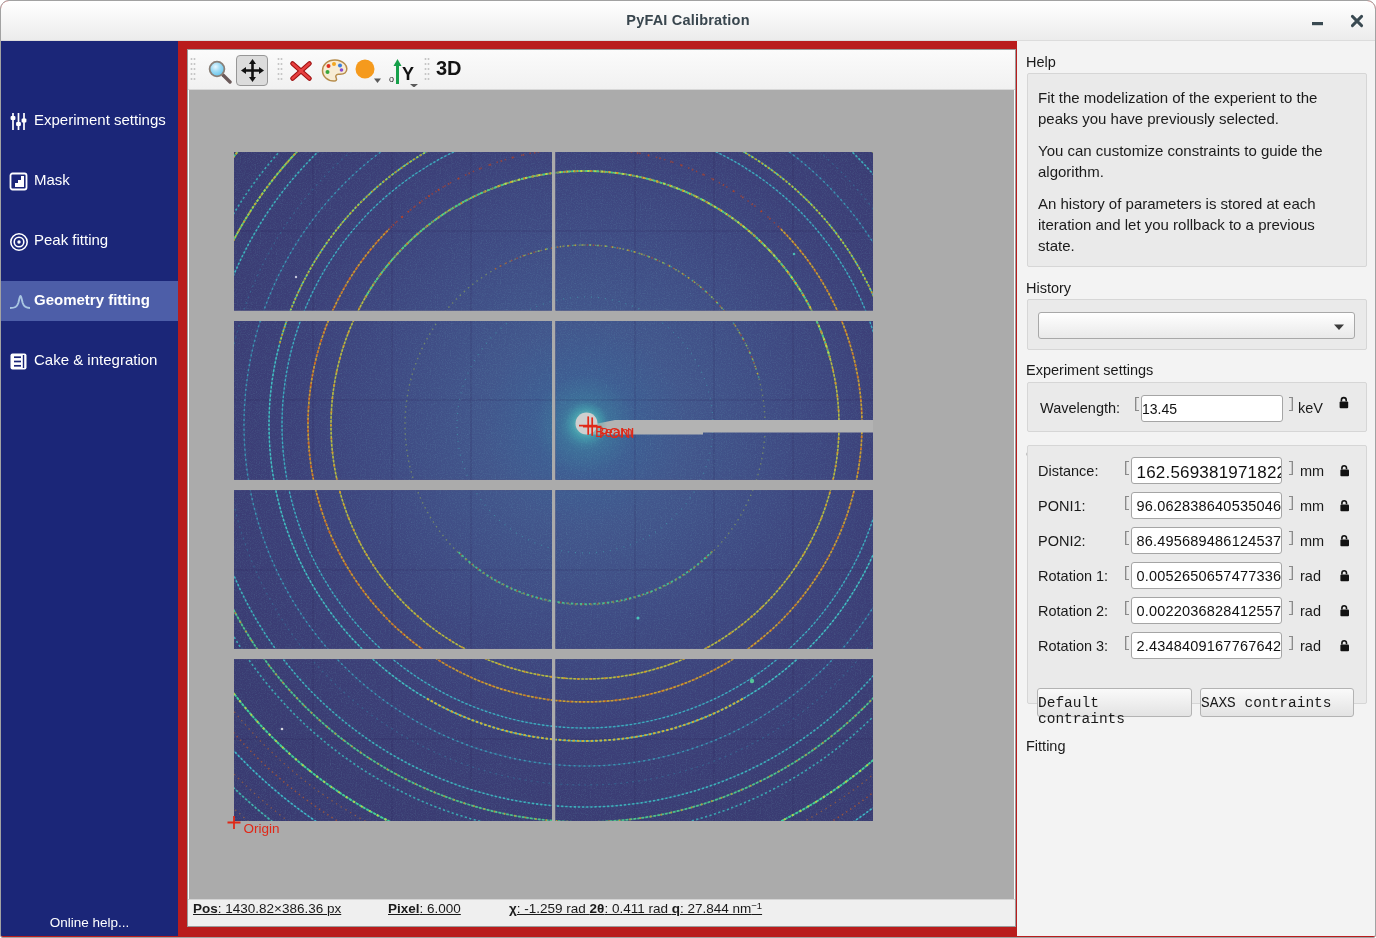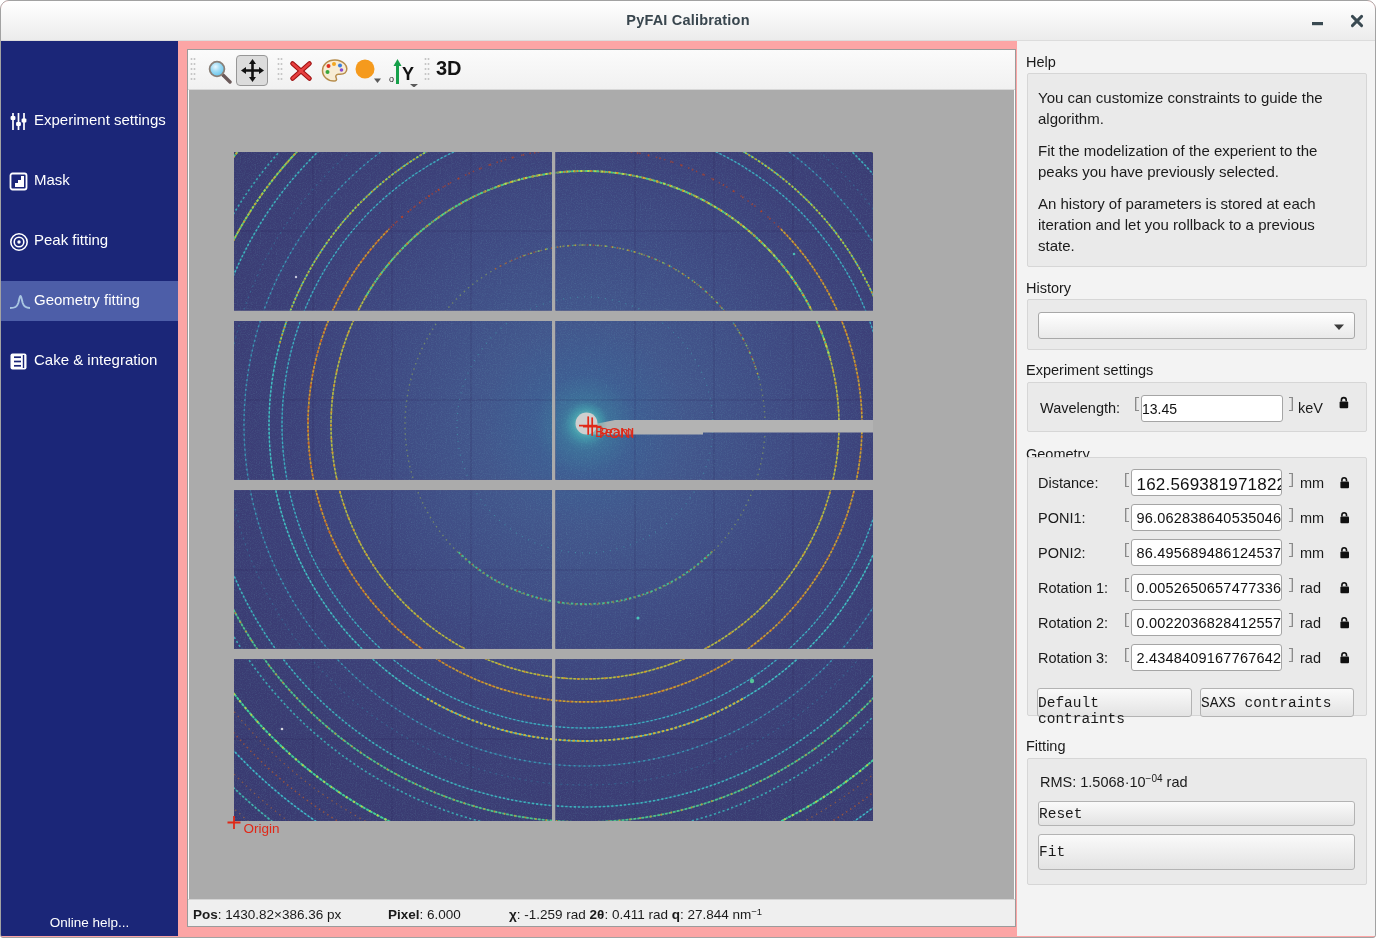--- a/index.html
+++ b/index.html
@@ -1,40 +1,40 @@
 <!DOCTYPE html>
 <html><head>
 <meta charset="utf-8">
 <style>
   html,body{margin:0;padding:0;background:#ffffff;width:1376px;height:938px;overflow:hidden;}
   *{box-sizing:border-box;}
   body{font-family:"Liberation Sans",sans-serif;-webkit-font-smoothing:antialiased;}
-  .win{position:absolute;left:0;top:0;width:1376px;height:938px;background:#fca5a5;
+  .win{position:absolute;left:0;top:0;width:1376px;height:938px;background:#b91c1c;
        border:1px solid #a2a2a2;border-radius:9px 9px 3px 3px;overflow:hidden;padding-left:44px;}
   .titlebar{position:absolute;left:0;top:0;width:100%;height:40px;
       background:linear-gradient(#ffffff,#ececec);border-bottom:1px solid #dcdcdc;}
   .title{position:absolute;left:0;right:0;top:11px;text-align:center;font-size:14.5px;
       font-weight:bold;color:#39464e;letter-spacing:0.2px;}
   .tbtn{position:absolute;top:0;color:#3a4a52;}
   
   .sidebar{position:absolute;left:0;top:40px;width:177px;height:895px;background:#1b2678;}
   .navitem{position:absolute;left:0;width:177px;height:40px;color:#ffffff;font-size:15px;}
   .navitem span{position:absolute;left:33px;top:10px;white-space:nowrap;}
-  .navitem.sel{background:#4d5ea8;}
+  .navitem.sel{background:#4d5ea8;font-weight:bold;}
   .navitem svg{position:absolute;left:8px;top:11px;}
   .onlinehelp{position:absolute;left:0;width:177px;text-align:center;top:874px;color:#fff;font-size:13.5px;}
   
   .cframe{position:absolute;left:186px;top:48px;width:829px;height:878px;
      border:1px solid #9b9b9b;background:#ababab;box-shadow:inset 0 0 0 1px #fdfdfd;}
   .toolbar{position:absolute;left:0;top:0;width:100%;height:40px;
      background:linear-gradient(#fbfbfb,#f1f1f1);border-bottom:1px solid #d8d8d8;}
   .statusbar{position:absolute;left:0;bottom:0;width:100%;height:27px;background:#efefef;
      border-top:1px solid #d4d4d4;font-size:13.5px;color:#1a1a1a;}
   .statusbar b{font-weight:bold;}
-  .sb{position:absolute;top:7px;white-space:nowrap;}
+  .sb{position:absolute;top:1px;white-space:nowrap;text-decoration:underline;}
   
   .rpanel{position:absolute;left:1016px;top:40px;width:360px;height:895px;background:#f3f3f3;}
   .rlabel{position:absolute;font-size:14.5px;color:#1a1a1a;white-space:nowrap;}
   .gbox{position:absolute;background:#eaeaea;border:1px solid #d6d6d6;border-radius:2px;}
   .htext{position:absolute;left:10px;top:13px;width:297px;font-size:15px;color:#1b1b1b;line-height:21px;}
   .htext p{margin:0 0 11px 0;}
   .combo{position:absolute;background:linear-gradient(#ffffff,#e9e9e9);border:1px solid #a8a8a8;border-radius:3px;}
   .input{position:absolute;background:#ffffff;border:1px solid #a5a5a5;border-radius:3px;
      font-size:14px;color:#111;white-space:nowrap;overflow:hidden;}
   .btn{position:absolute;background:linear-gradient(#fafafa,#e3e3e3);border:1px solid #b3b3b3;
@@ -358,22 +358,22 @@
         </g>
         <text x="9.5" y="680.5" font-family="Liberation Sans" font-size="13.5" fill="#e02818">Origin</text>
       </svg>
     </div>
   </div>
 
   <div class="rpanel" id="rpanel">
     <div class="rlabel" style="left:9px;top:13px">Help</div>
     <div class="gbox" style="left:10px;top:32px;width:340px;height:194px">
       <div class="htext">
+        <p>Fit the modelization of the experient to the peaks you have previously selected.</p>
         <p>You can customize constraints to guide the algorithm.</p>
-        <p>Fit the modelization of the experient to the peaks you have previously selected.</p>
         <p>An history of parameters is stored at each iteration and let you rollback to a previous state.</p>
       </div>
     </div>
     <div class="rlabel" style="left:9px;top:239px">History</div>
     <div class="gbox" style="left:10px;top:258px;width:340px;height:51px">
       <div class="combo" style="left:10px;top:12px;width:317px;height:27px">
         <svg style="position:absolute;right:9px;top:10px" width="12" height="8" viewBox="0 0 12 8">
             <path d="M1 1.5 L11 1.5 L6 7 Z" fill="#3c3c3c"></path>
           </svg>
       </div>
@@ -384,21 +384,21 @@
       <span class="brk" style="left:104px;top:13px">[</span>
       <div class="input" style="left:113px;top:11.5px;width:142px;height:27px;text-align:left;padding:5px 8px 0 0">13.45</div>
       <span class="brk" style="left:259px;top:13px">]</span>
       <div class="flabel" style="left:270px;top:17px">keV</div>
       <svg style="position:absolute;left:310px;top:13px" width="12" height="13" viewBox="0 0 12 13">
         <rect x="1.6" y="5.6" width="8.6" height="6.6" rx="1" fill="#111"></rect>
         <path d="M3.4 5.6 L3.4 4 A2.4 2.4 0 0 1 8.2 4 L8.2 5.3" fill="none" stroke="#111" stroke-width="1.6"></path>
       </svg>
     </div>
     <div class="rlabel" style="left:9px;top:405px">Geometry</div>
-    <div class="gbox" style="left:10px;top:416px;width:340px;height:259px" id="geo">
+    <div class="gbox" style="left:10px;top:404px;width:340px;height:259px" id="geo">
         <div class="flabel" style="left:10px;top:16.5px">Distance:</div>
       <span class="brk" style="left:94px;top:13.5px">[</span>
       <div class="input" style="left:102.5px;top:11px;width:151.5px;height:27px;padding:5px 0 0 5px;font-size:17px;letter-spacing:0.2px">162.5693819718225</div>
       <span class="brk" style="left:259px;top:13.5px">]</span>
       <div class="flabel" style="left:272px;top:16.5px">mm</div>
       <svg style="position:absolute;left:311px;top:17.5px" width="12" height="13" viewBox="0 0 12 13">
           <rect x="1.4" y="5.6" width="8.6" height="6.6" rx="1" fill="#111"></rect>
           <path d="M2.9 5.6 L2.9 4 A2.3 2.3 0 0 1 7.5 4 L7.5 5.2" fill="none" stroke="#111" stroke-width="1.6"></path>
         </svg>
       <div class="flabel" style="left:10px;top:51.5px">PONI1:</div>
@@ -443,19 +443,14 @@
       <span class="brk" style="left:259px;top:188.5px">]</span>
       <div class="flabel" style="left:272px;top:191.5px">rad</div>
       <svg style="position:absolute;left:311px;top:192.5px" width="12" height="13" viewBox="0 0 12 13">
           <rect x="1.4" y="5.6" width="8.6" height="6.6" rx="1" fill="#111"></rect>
           <path d="M2.9 5.6 L2.9 4 A2.3 2.3 0 0 1 7.5 4 L7.5 5.2" fill="none" stroke="#111" stroke-width="1.6"></path>
         </svg>
       </div>
     <div class="btn" style="left:20px;top:647px;width:155px;height:29px;padding-top:6px">Default contraints</div>
     <div class="btn" style="left:183px;top:647px;width:154px;height:29px;padding-top:6px">SAXS contraints</div>
     <div class="rlabel" style="left:9px;top:697px">Fitting</div>
-    <div class="gbox" style="left:10px;top:717px;width:340px;height:127px">
-      <div class="flabel" style="left:12px;top:15px">RMS: 1.5068·10<span style="font-size:10px;position:relative;top:-5px">−04</span> rad</div>
-      <div class="btn" style="left:10px;top:41.5px;width:317px;height:25px;padding-top:4px">Reset</div>
-      <div class="btn" style="left:10px;top:75px;width:317px;height:35.5px;padding-top:9px">Fit</div>
-    </div>
   </div>
 </div>
 
 </body></html>

